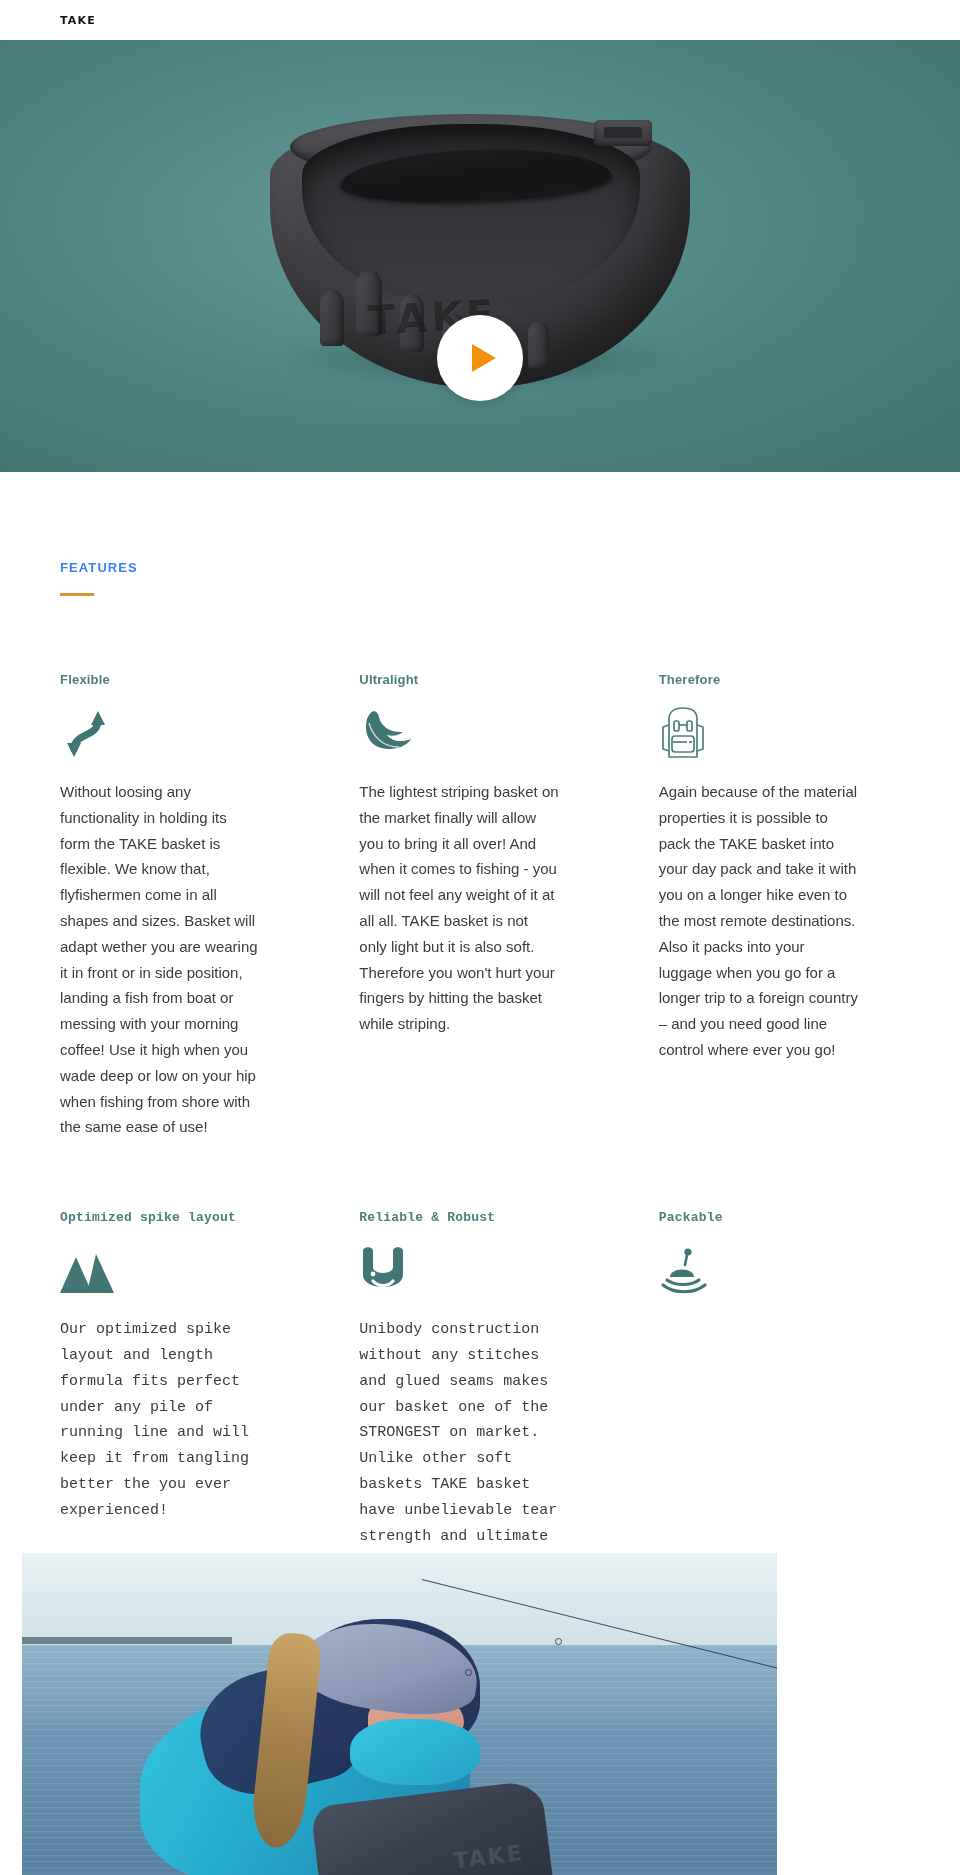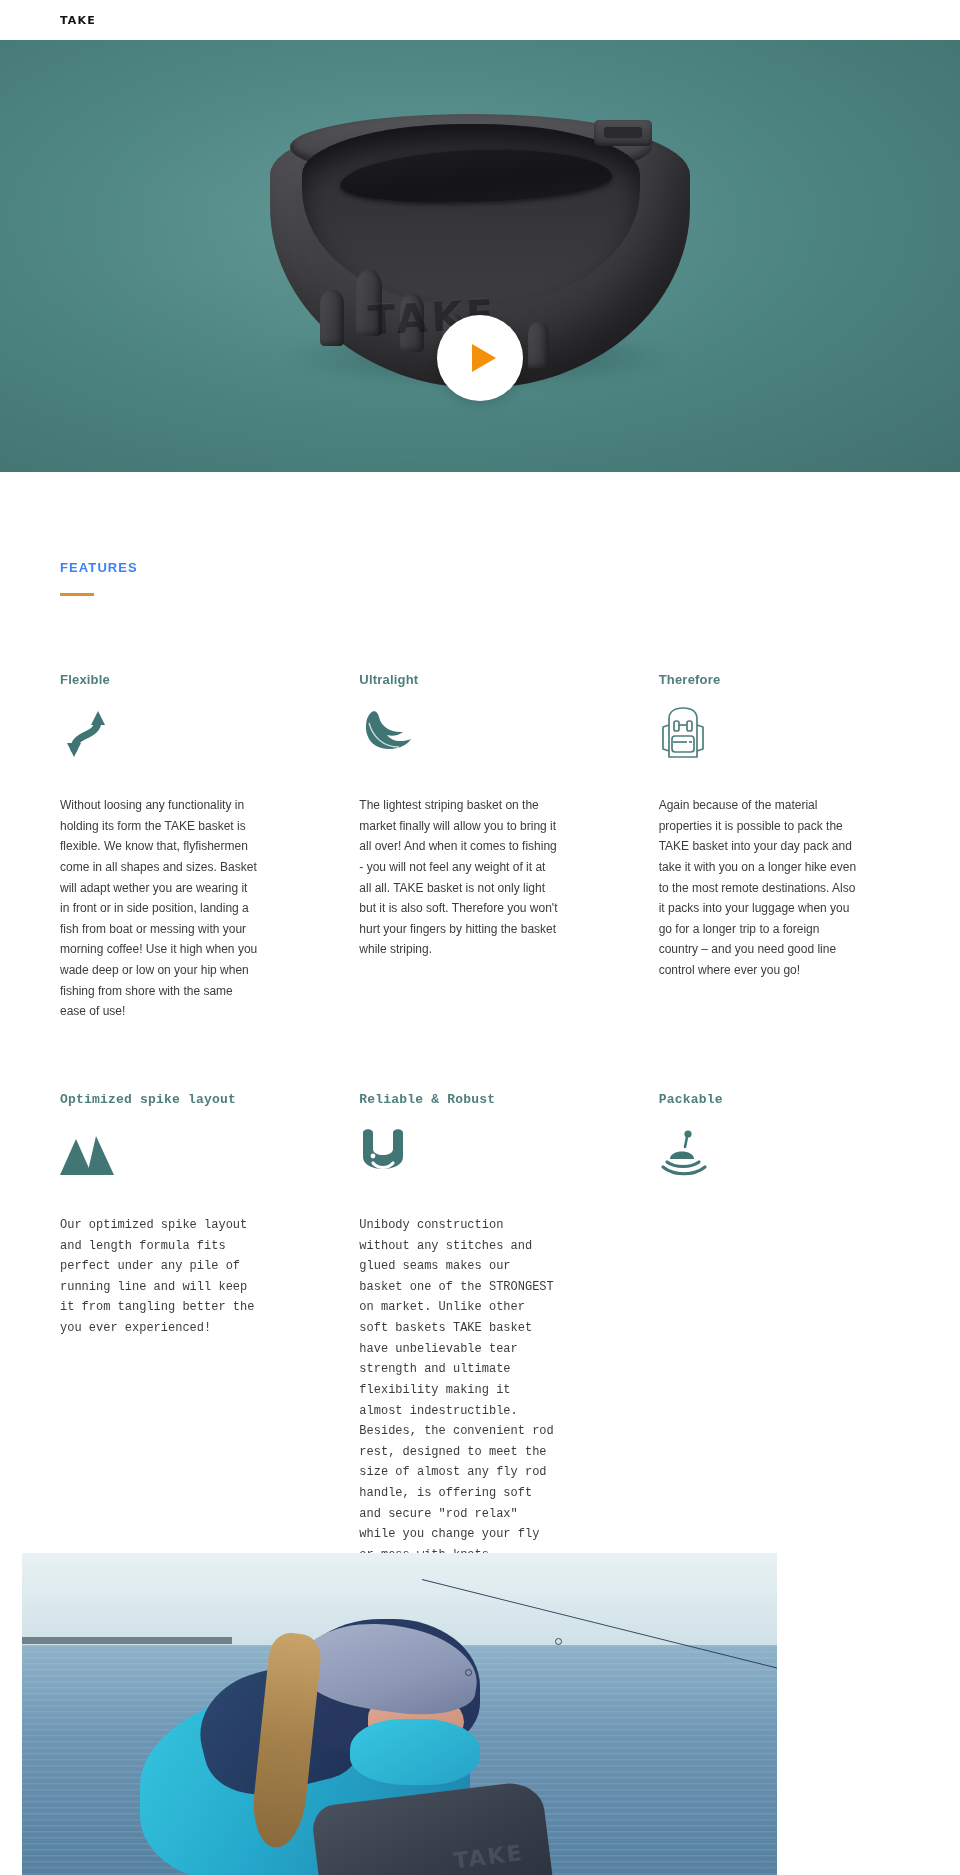--- a/index.html
+++ b/index.html
@@ -175,22 +175,22 @@
     color: #4e7f7d;
     letter-spacing: 0.2px;
   }
   .feature-icon {
     height: 58px;
     margin-top: 14px;
     display: flex;
     align-items: flex-end;
   }
   .feature-text {
-    margin-top: 36px;
-    font-size: 12px;
+    margin-top: 20px;
+    font-size: 15px;
     line-height: 1.72;
     color: #3c3c3c;
   }
 
   
   .photo-band {
     position: absolute;
     left: 22px;
     top: 1553px;
     width: 755px;

